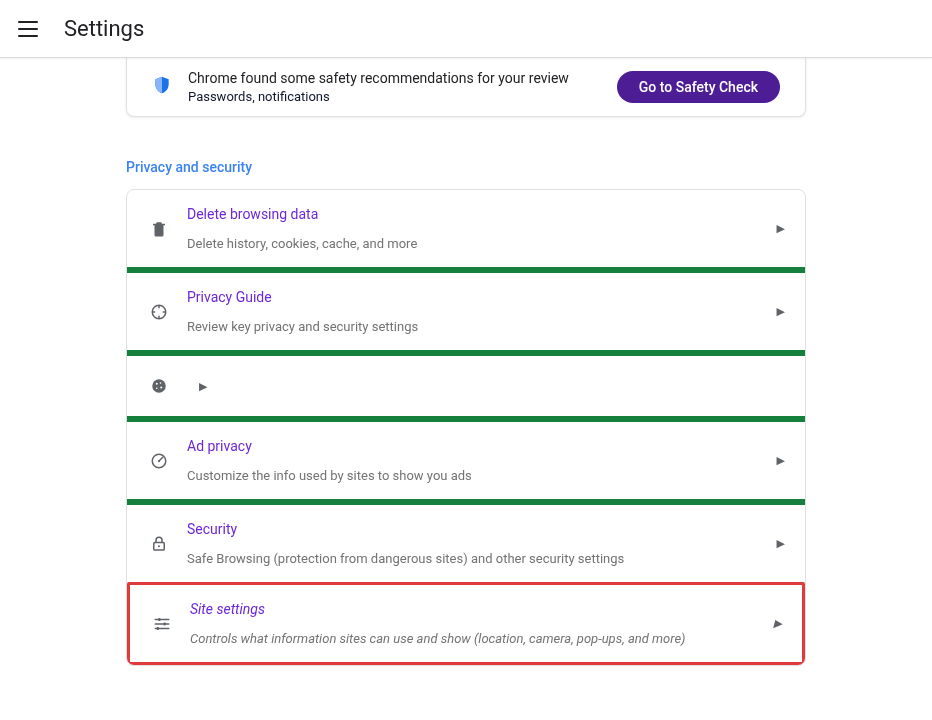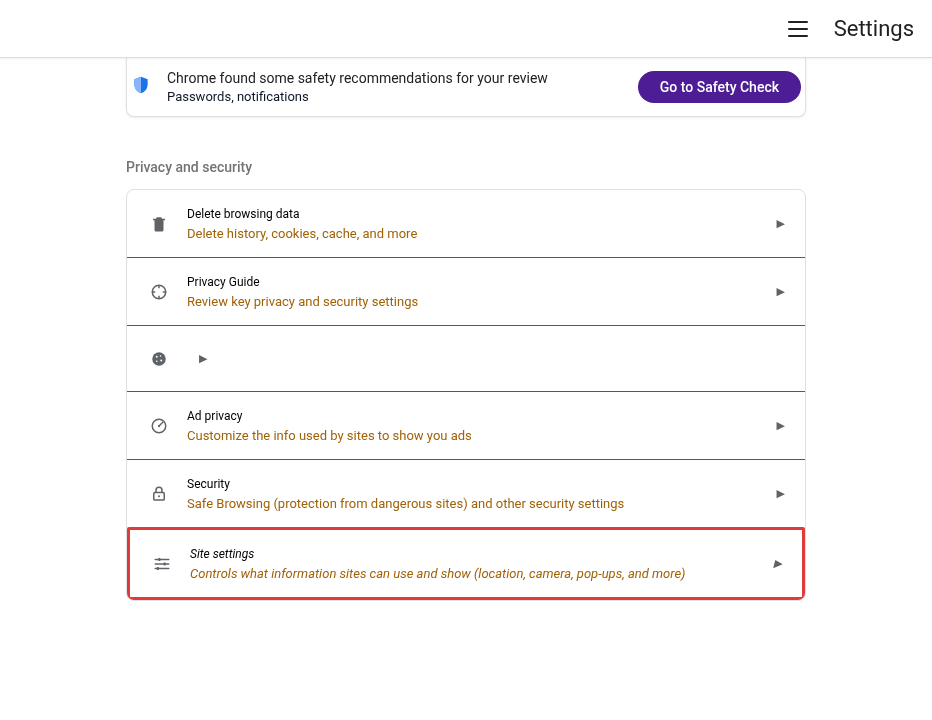--- a/index.html
+++ b/index.html
@@ -28,21 +28,20 @@
       left: 0;
       right: 0;
       height: 58px;
       background: #fff;
       display: flex;
       align-items: center;
       padding: 0 18px;
       border-bottom: 1px solid #dcdcdc;
       z-index: 10;
       box-shadow: 0 1px 2px rgba(0,0,0,0.06);
-      justify-content: flex-end;
     }
     .menu-btn {
       width: 24px;
       height: 24px;
       display: flex;
       flex-direction: column;
       justify-content: center;
       gap: 5px;
       margin-right: 22px;
       cursor: pointer;
@@ -69,21 +68,21 @@
     .card {
       width: 680px;
       margin: 0 auto;
       border: 1px solid #e0e0e0;
       border-radius: 8px;
       background: #fff;
     }
     .safety-card {
       display: flex;
       align-items: center;
-      padding: 10px 4px;
+      padding: 10px 25px;
       box-shadow: 0 1px 3px rgba(0,0,0,0.08);
       border-top: none;
       border-top-left-radius: 0;
       border-top-right-radius: 0;
     }
     .shield-icon {
       flex: 0 0 auto;
       margin-right: 16px;
     }
     .safety-text {
@@ -106,59 +105,59 @@
       border-radius: 18px;
       padding: 8px 22px;
       font-size: 14px;
       font-weight: 500;
       cursor: pointer;
     }
     .section-label {
       width: 680px;
       margin: 42px auto 14px auto;
       font-size: 14px;
-      color: #737373;
+      color: #3b82f6;
       font-weight: 500;
     }
     .settings-list {
       overflow: hidden;
     }
     .settings-row {
       display: flex;
       align-items: center;
       padding: 14px 20px;
-      border-top: 1px solid #15803d;
+      border-top: 6px solid #15803d;
       cursor: pointer;
       min-height: 66px;
     }
     .settings-row:first-child {
       border-top: none;
     }
     .row-icon {
       flex: 0 0 24px;
       display: flex;
       align-items: center;
       justify-content: center;
       margin-right: 16px;
       color: #5f6368;
     }
     .row-text {
       flex: 1;
       min-width: 0;
     }
     .row-title {
-      font-size: 12px;
-      color: #000000;
+      font-size: 14px;
+      color: #6d28d9;
       line-height: 20px;
     }
     .row-sub {
       font-size: 13px;
-      color: #a16207;
+      color: #737373;
       line-height: 18px;
-      margin-top: 1px;
+      margin-top: 11px;
     }
     .row-arrow {
       flex: 0 0 auto;
       color: #5f6368;
       font-size: 11px;
       margin-left: 12px;
     }
     .highlight-box {
       border: 3px solid #e03a3a;
       border-radius: 2px;

